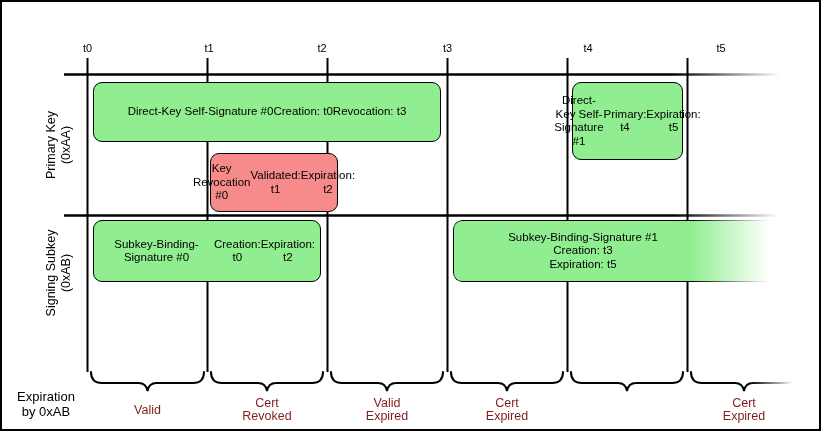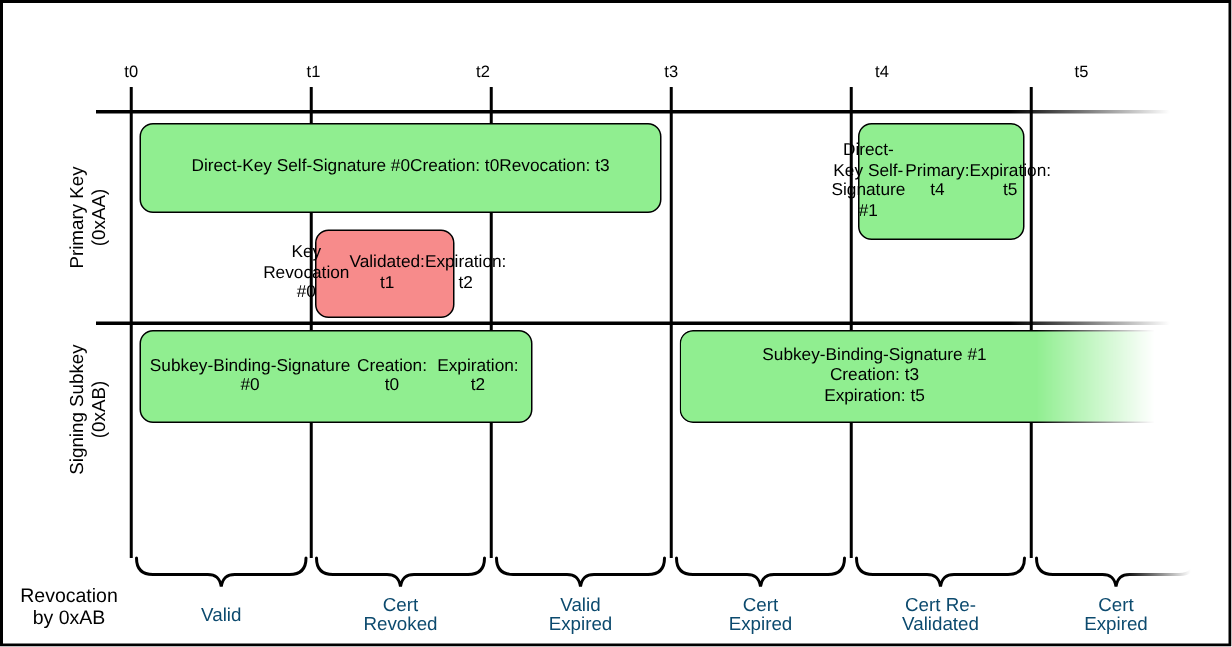--- a/index.html
+++ b/index.html
@@ -71,21 +71,21 @@
     top: 392px;
     width: 120px;
     height: 32px;
     display: flex;
     align-items: center;
     justify-content: center;
     text-align: center;
     font-size: 12.5px;
     line-height: 13px;
     white-space: pre-line;
-    color: #0c4a6e;
+    color: #7f1d1d;
   }
   .axis-footer-label {
     position: absolute;
     left: 0px;
     top: 385px;
     width: 88px;
     height: 34px;
     display: flex;
     align-items: center;
     justify-content: center;
@@ -144,54 +144,52 @@
 (0xAA)</div>
   <div class="track-label" style="left:-18px; top:253px">Signing Subkey
 (0xAB)</div>
 
   <div class="sig-box sig-valid" style="left:91px; top:80px; width:348px; height:60px">
     <div>Direct-Key Self-Signature #0</div>
     <div>Creation: t0</div>
     <div>Revocation: t3</div>
   </div>
 
-  <div class="sig-box sig-revocation" style="left:208px; top:151px; width:93px; height:59px">
+  <div class="sig-box sig-revocation" style="left:208px; top:151px; width:128px; height:59px">
     <div>Key Revocation #0</div>
     <div>Validated: t1</div>
     <div>Expiration: t2</div>
   </div>
 
   <div class="sig-box sig-valid" style="left:570px; top:80px; width:111px; height:78px">
     <div>Direct-Key Self-Signature #1</div>
     <div>Primary: t4</div>
     <div>Expiration: t5</div>
   </div>
 
-  <div class="sig-box sig-valid" style="left:91px; top:218px; width:262px; height:62px">
+  <div class="sig-box sig-valid" style="left:91px; top:218px; width:228px; height:62px">
     <div>Subkey-Binding-Signature #0</div>
     <div>Creation: t0</div>
     <div>Expiration: t2</div>
   </div>
 
   <div class="sig-box sig-valid fade-right" style="left:451px; top:218px; width:330px; height:62px">
     <div style="transform:translateX(-35px)">
       <div>Subkey-Binding-Signature #1</div>
       <div>Creation: t3</div>
       <div>Expiration: t5</div>
     </div>
   </div>
 
-  <div class="axis-footer-label">Revocation
+  <div class="axis-footer-label">Expiration
 by 0xAB</div>
 
   <div class="period-label" style="left:85.5px">Valid</div>
   <div class="period-label" style="left:205px">Cert
 Revoked</div>
   <div class="period-label" style="left:325px">Valid
 Expired</div>
   <div class="period-label" style="left:445px">Cert
 Expired</div>
-  <div class="period-label" style="left:565px">Cert Re-
-Validated</div>
   <div class="period-label" style="left:682px">Cert
 Expired</div>
 
 </div>
 
 </body></html>

